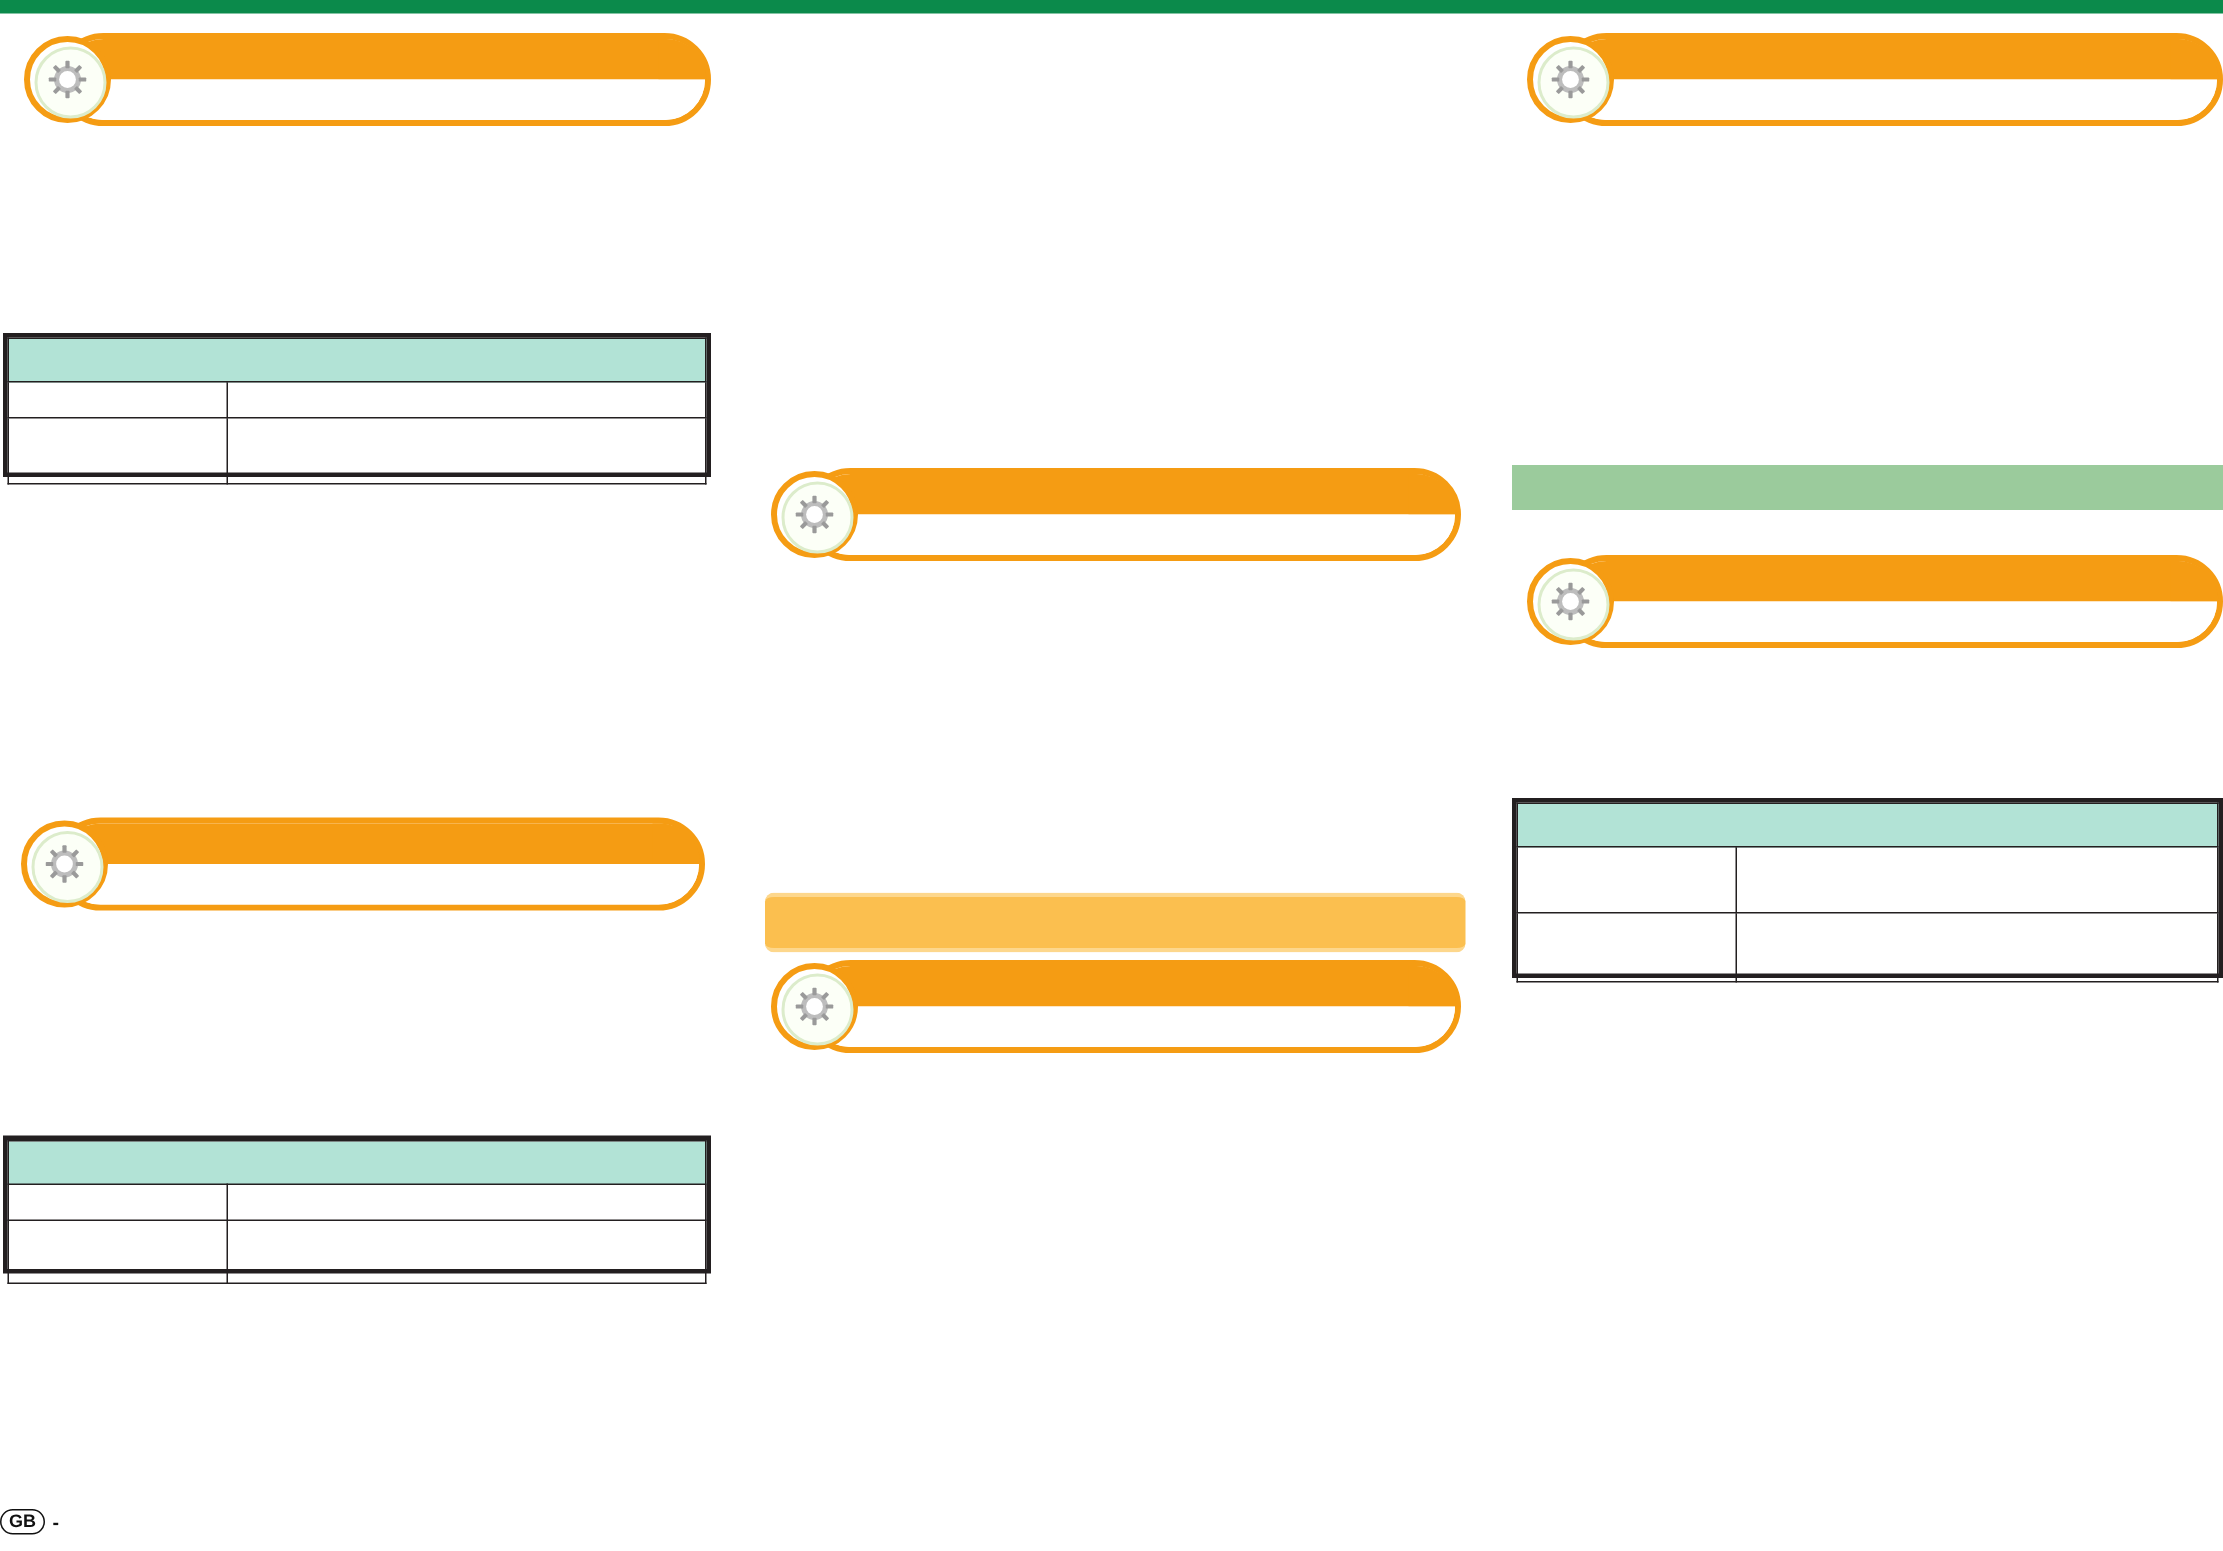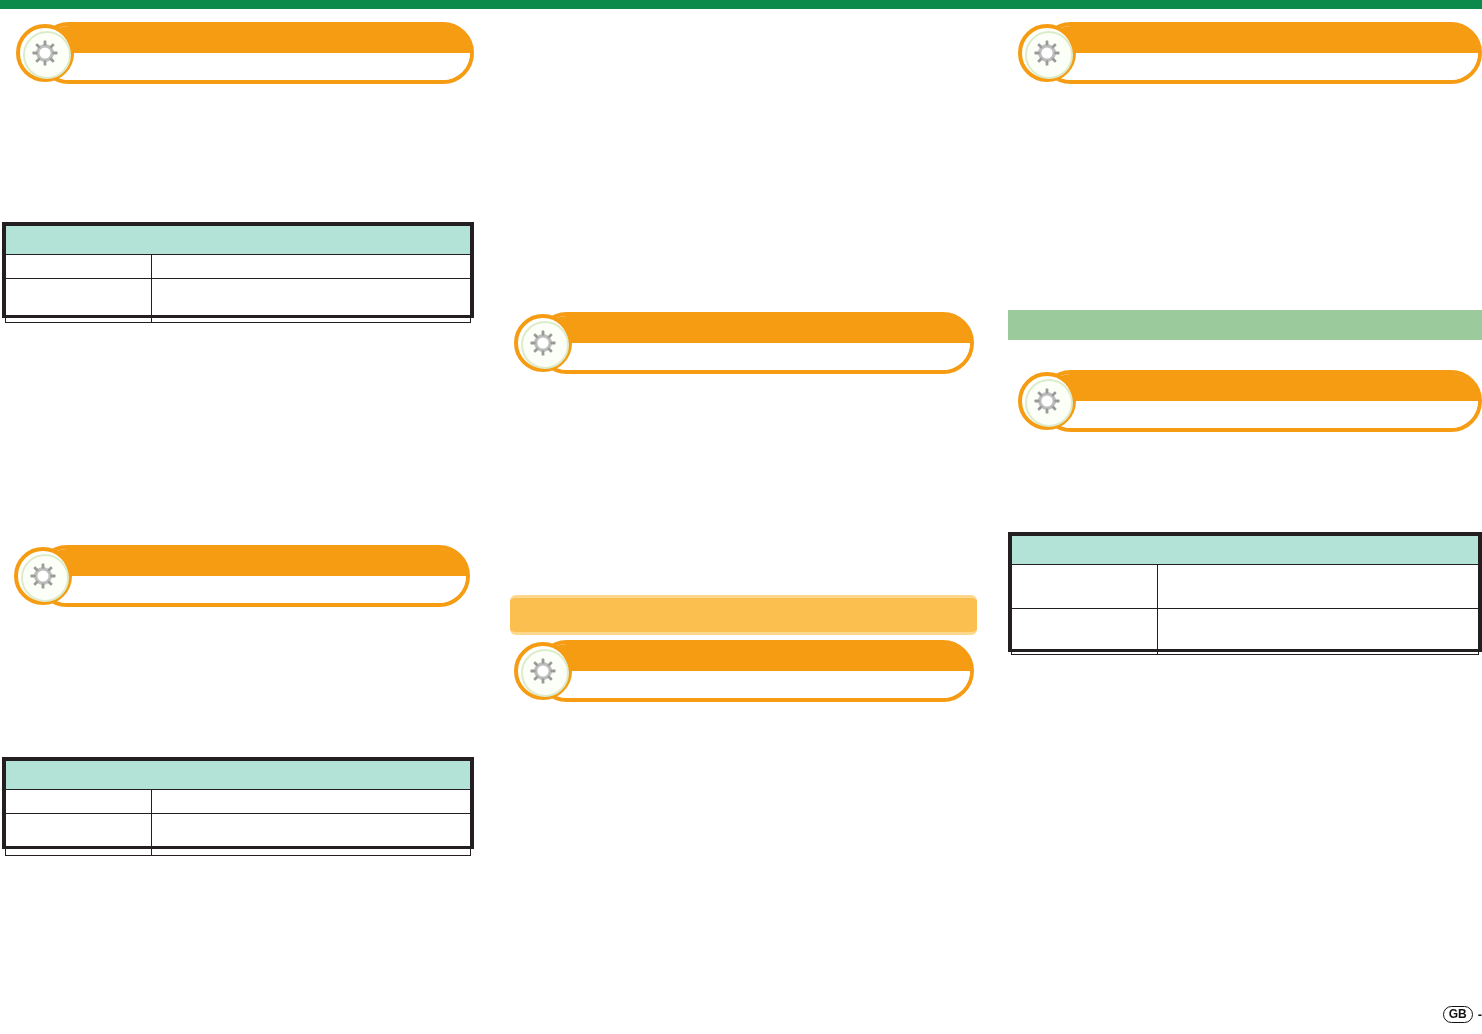--- a/index.html
+++ b/index.html
@@ -185,21 +185,21 @@
     font-size: 12px;
     color: #6a4a05;
   }
 
   
   .footer {
     position: absolute;
     left: 0;
     top: 1006px;
     width: 1482px;
-    text-align: right;
+    text-align: left;
     font-size: 13px;
     color: #111111;
   }
   .footer .gb {
     display: inline-block;
     border: 1.6px solid #111111;
     border-radius: 10px;
     padding: 0 5px;
     font-size: 12px;
     line-height: 15px;

